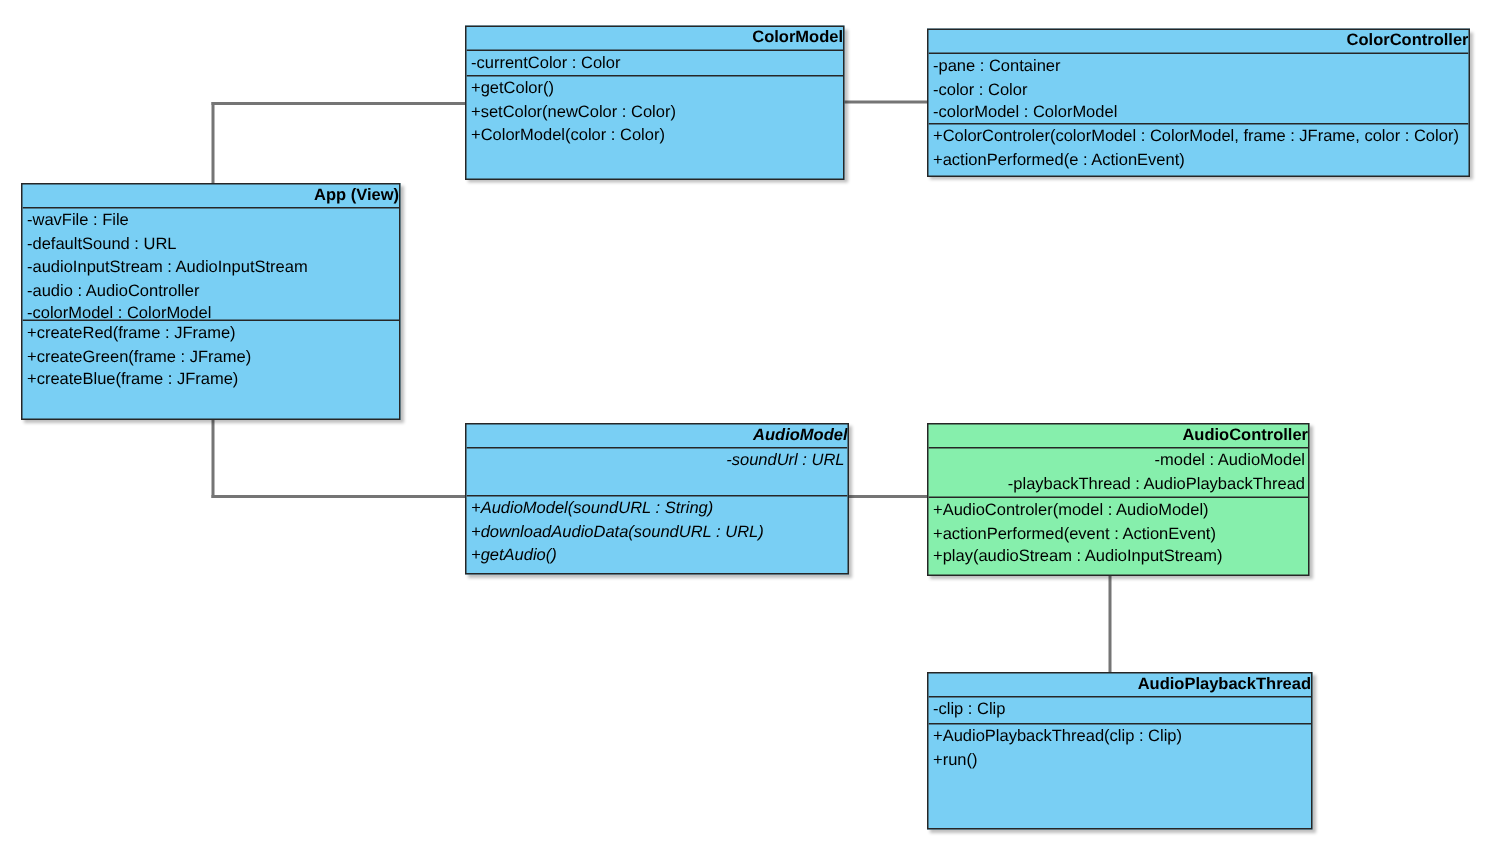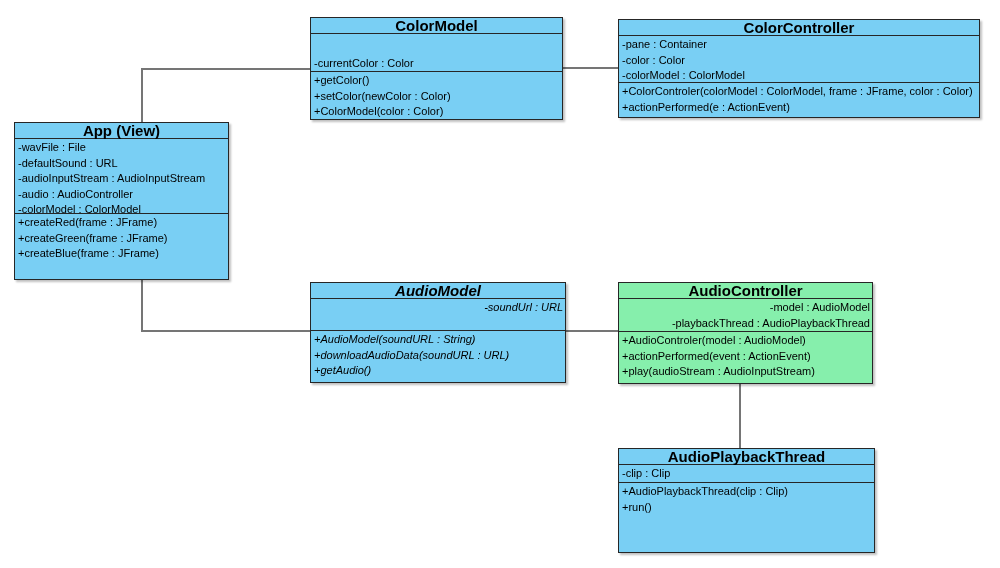--- a/index.html
+++ b/index.html
@@ -20,23 +20,23 @@
     box-sizing: border-box;
     border: 1.4px solid #262626;
     box-shadow: 2px 2px 2px rgba(0,0,0,0.25);
     display: flex;
     flex-direction: column;
     overflow: hidden;
   }
   .uml-title {
     height: 15px;
     line-height: 15px;
-    text-align: center;
+    text-align: right;
     font-weight: bold;
-    font-size: 15px;
+    font-size: 11px;
     color: #000000;
     border-bottom: 1.2px solid #262626;
     flex: 0 0 auto;
     white-space: nowrap;
   }
   .uml-section {
     box-sizing: border-box;
     padding: 1px 2px 0 3px;
     overflow: hidden;
   }
@@ -64,42 +64,42 @@
 <div id="canvas" style="background: rgb(255, 255, 255);">
     <div class="connector" style="left: 141px; top: 68px; width: 2px; height: 55px; background: rgb(117, 117, 117);"></div>
     <div class="connector" style="left: 141px; top: 68px; width: 170px; height: 2px; background: rgb(117, 117, 117);"></div>
     <div class="connector" style="left: 562px; top: 67px; width: 57px; height: 2px; background: rgb(117, 117, 117);"></div>
     <div class="connector" style="left: 141px; top: 279px; width: 2px; height: 53px; background: rgb(117, 117, 117);"></div>
     <div class="connector" style="left: 141px; top: 330px; width: 170px; height: 2px; background: rgb(117, 117, 117);"></div>
     <div class="connector" style="left: 565px; top: 330px; width: 54px; height: 2px; background: rgb(117, 117, 117);"></div>
     <div class="connector" style="left: 739px; top: 383px; width: 2px; height: 66px; background: rgb(117, 117, 117);"></div>
     <div class="uml-class" style="left: 310px; top: 17px; width: 253px; height: 103px; background: rgb(121, 207, 244); border-color: rgb(38, 38, 38);">
       <div class="uml-title">ColorModel</div>
-      <div class="uml-section uml-attrs" style="height: 17px; border-color: rgb(38, 38, 38); margin-top: 21px;">
+      <div class="uml-section uml-attrs" style="height: 17px; border-color: rgb(38, 38, 38);">
         <div class="uml-row">-currentColor : Color</div>
       </div>
       <div class="uml-section uml-methods">
         <div class="uml-row">+getColor()</div>
         <div class="uml-row">+setColor(newColor : Color)</div>
         <div class="uml-row">+ColorModel(color : Color)</div>
       </div>
     </div>
     <div class="uml-class" style="left: 618px; top: 19px; width: 362px; height: 99px; background: rgb(121, 207, 244); border-color: rgb(38, 38, 38);">
       <div class="uml-title">ColorController</div>
       <div class="uml-section uml-attrs" style="height: 47px; border-color: rgb(38, 38, 38);">
         <div class="uml-row">-pane : Container</div>
         <div class="uml-row">-color : Color</div>
         <div class="uml-row">-colorModel : ColorModel</div>
       </div>
       <div class="uml-section uml-methods">
         <div class="uml-row">+ColorControler(colorModel : ColorModel, frame : JFrame, color : Color)</div>
         <div class="uml-row">+actionPerformed(e : ActionEvent)</div>
       </div>
     </div>
-    <div class="uml-class" style="left: 14px; top: 122px; width: 215px; height: 158px; background: rgb(121, 207, 244); border-color: rgb(38, 38, 38);">
+    <div class="uml-class" style="left: 14px; top: 122px; width: 253px; height: 158px; background: rgb(121, 207, 244); border-color: rgb(38, 38, 38);">
       <div class="uml-title">App (View)</div>
       <div class="uml-section uml-attrs" style="height: 75px; border-color: rgb(38, 38, 38);">
         <div class="uml-row">-wavFile : File</div>
         <div class="uml-row">-defaultSound : URL</div>
         <div class="uml-row">-audioInputStream : AudioInputStream</div>
         <div class="uml-row">-audio : AudioController</div>
         <div class="uml-row">-colorModel : ColorModel</div>
       </div>
       <div class="uml-section uml-methods">
         <div class="uml-row">+createRed(frame : JFrame)</div>

